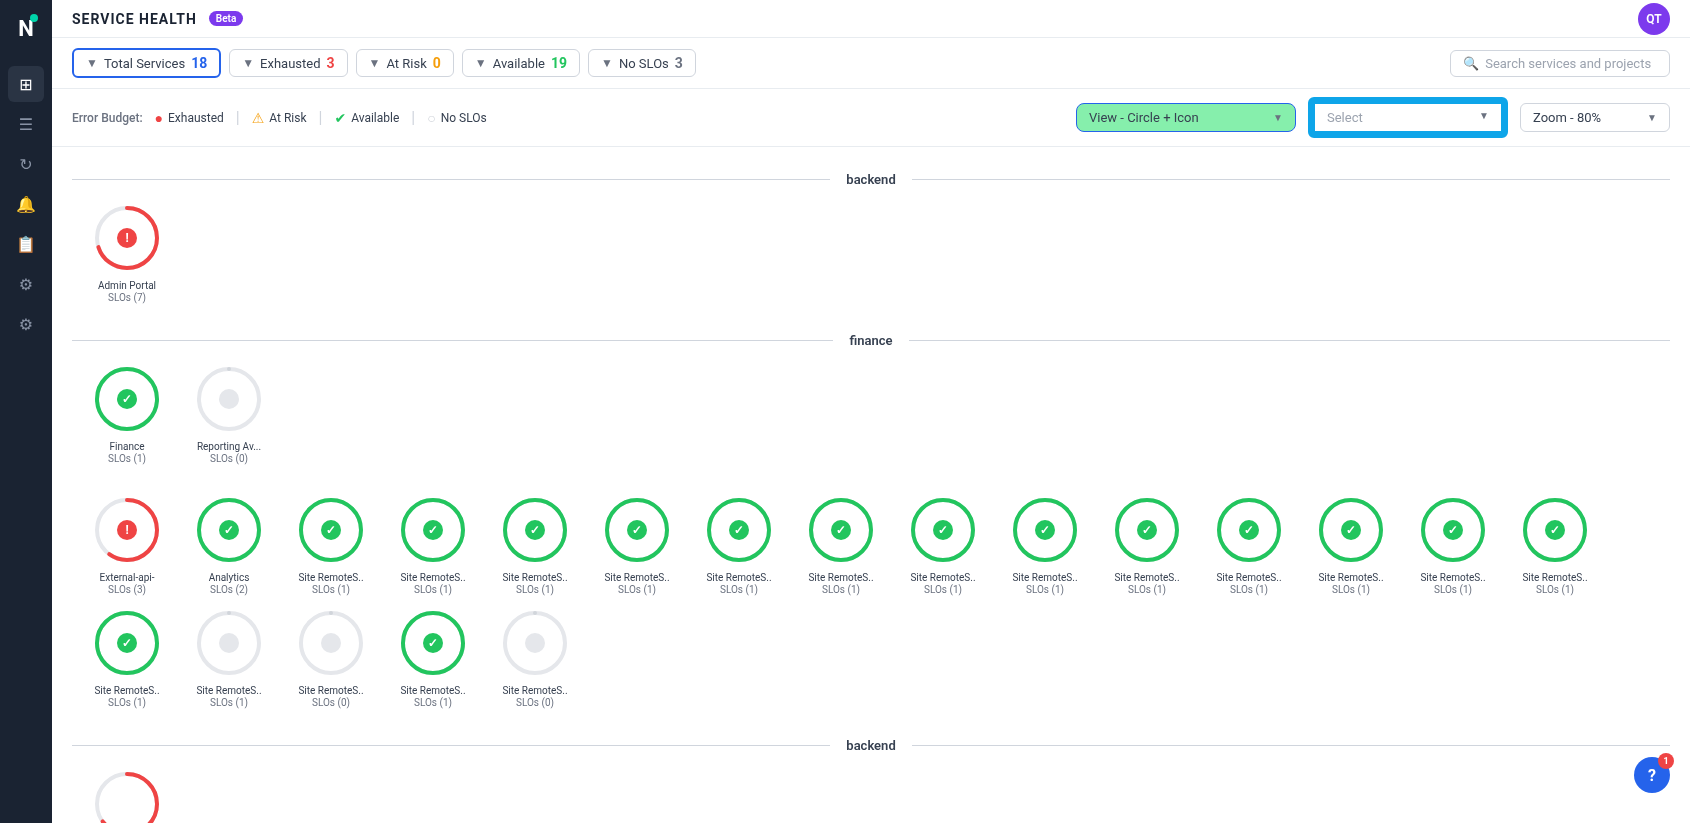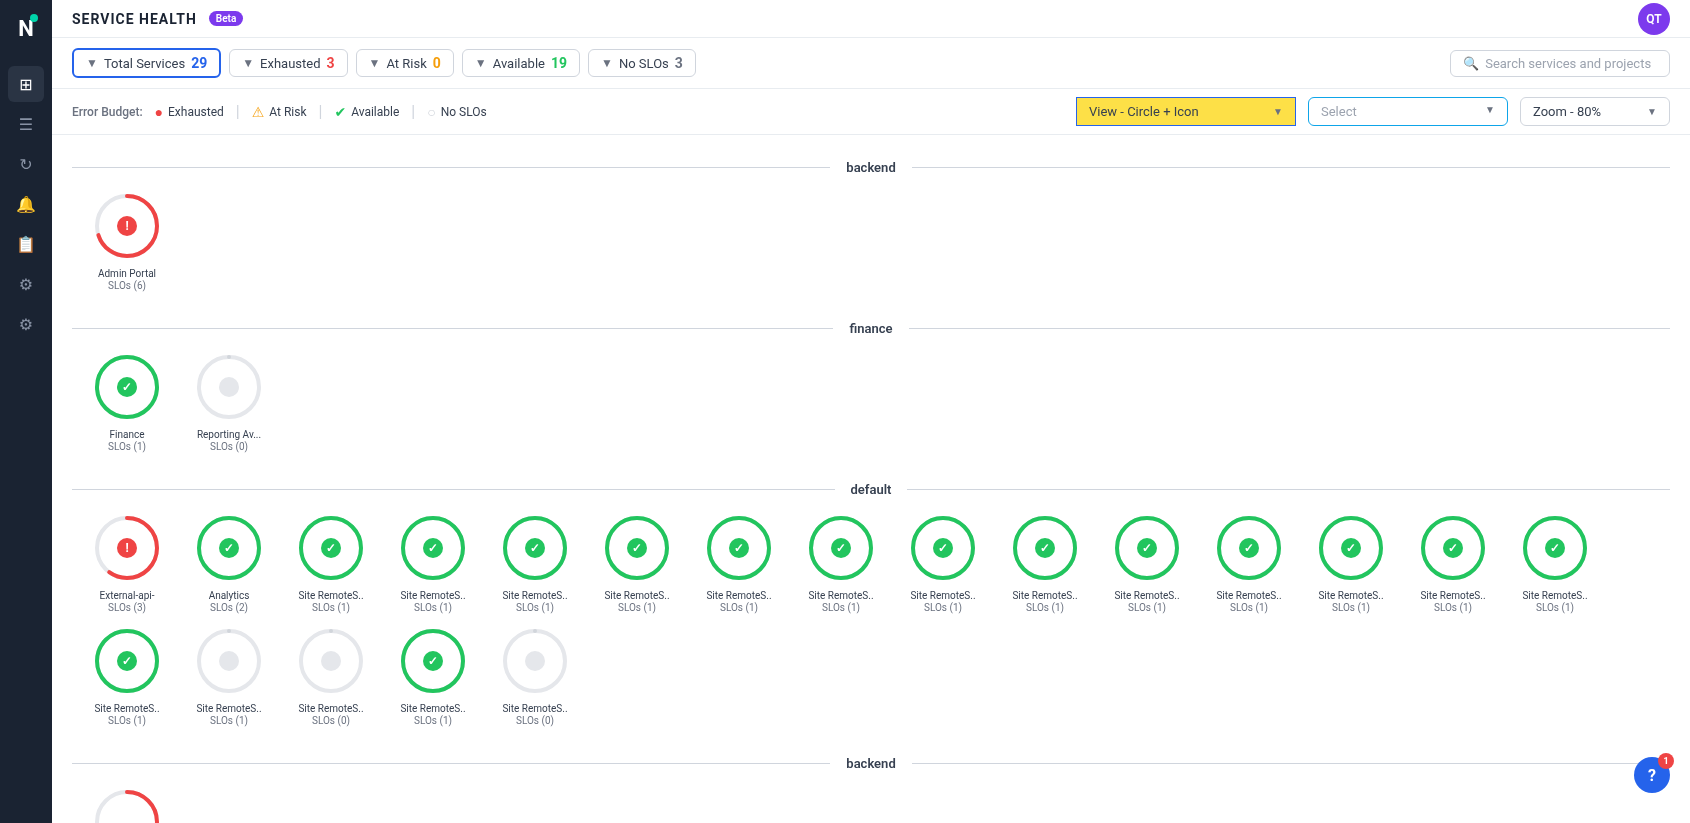--- a/index.html
+++ b/index.html
@@ -176,35 +176,35 @@
       color: #374151;
     }
     .legend-sep { color: #d0d5dd; }
 
     .select-dropdown {
       display: flex;
       align-items: center;
       justify-content: space-between;
       padding: 6px 12px;
       border: 1px solid #2563eb;
-      border-radius: 0;
+      border-radius: 8px;
       font-size: 13px;
       color: #374151;
       cursor: pointer;
-      background: #fde047;
+      background: #86efac;
       min-width: 220px;
       margin-left: auto;
     }
     .select-dropdown.blue-border { border-color: #2563eb; }
     .select-plain {
       display: flex;
       align-items: flex-start;
       justify-content: space-between;
       padding: 6px 12px;
-      border: 1px solid #0ea5e9;
+      border: 7px solid #0ea5e9;
       border-radius: 6px;
       font-size: 13px;
       color: #9ca3af;
       cursor: pointer;
       background: white;
       min-width: 200px;
     }
     .zoom-dropdown {
       display: flex;
       align-items: center;
@@ -397,21 +397,21 @@
     <span class="beta-badge">Beta</span>
     <div class="topbar-right">
       <div class="avatar">QT</div>
     </div>
   </div>
 
   <div class="filter-bar">
     <div class="filter-chip active">
       <span class="filter-icon">▼</span>
       <span>Total Services</span>
-      <span class="count count-total">29</span>
+      <span class="count count-total">18</span>
     </div>
     <div class="filter-chip">
       <span class="filter-icon">▼</span>
       <span>Exhausted</span>
       <span class="count count-exhausted">3</span>
     </div>
     <div class="filter-chip">
       <span class="filter-icon">▼</span>
       <span>At Risk</span>
       <span class="count count-atrisk">0</span>
@@ -479,21 +479,21 @@
         <div class="services-row">
           <div class="service-node">
       <div class="circle-container">
         <svg class="circle-svg" viewBox="0 0 72 72">
           <circle class="circle-bg" cx="36" cy="36" r="30"></circle>
           <circle class="circle-progress-red" cx="36" cy="36" r="30" stroke-dasharray="131.9468914507713 188.49555921538757"></circle>
         </svg>
         <div class="circle-icon icon-red">!</div>
       </div>
       <div class="service-label">Admin Portal</div>
-      <div class="service-slo">SLOs (6)</div>
+      <div class="service-slo">SLOs (7)</div>
     </div>
         </div>
       </div>
       <div class="group-section">
         <div class="group-divider">
     <div class="group-line"></div>
     <span class="group-label">finance</span>
     <div class="group-line"></div>
   </div>
         <div class="services-row">
@@ -515,25 +515,20 @@
           <circle class="circle-progress-gray" cx="36" cy="36" r="30" stroke-dasharray="0 188.49555921538757"></circle>
         </svg>
         <div class="circle-icon icon-gray"></div>
       </div>
       <div class="service-label">Reporting Av...</div>
       <div class="service-slo">SLOs (0)</div>
     </div>
         </div>
       </div>
       <div class="group-section">
-        <div class="group-divider">
-    <div class="group-line"></div>
-    <span class="group-label">default</span>
-    <div class="group-line"></div>
-  </div>
         <div class="services-row">
           <div class="service-node">
       <div class="circle-container">
         <svg class="circle-svg" viewBox="0 0 72 72">
           <circle class="circle-bg" cx="36" cy="36" r="30"></circle>
           <circle class="circle-progress-red" cx="36" cy="36" r="30" stroke-dasharray="113.09733552923254 188.49555921538757"></circle>
         </svg>
         <div class="circle-icon icon-red">!</div>
       </div>
       <div class="service-label">External-api-</div>

